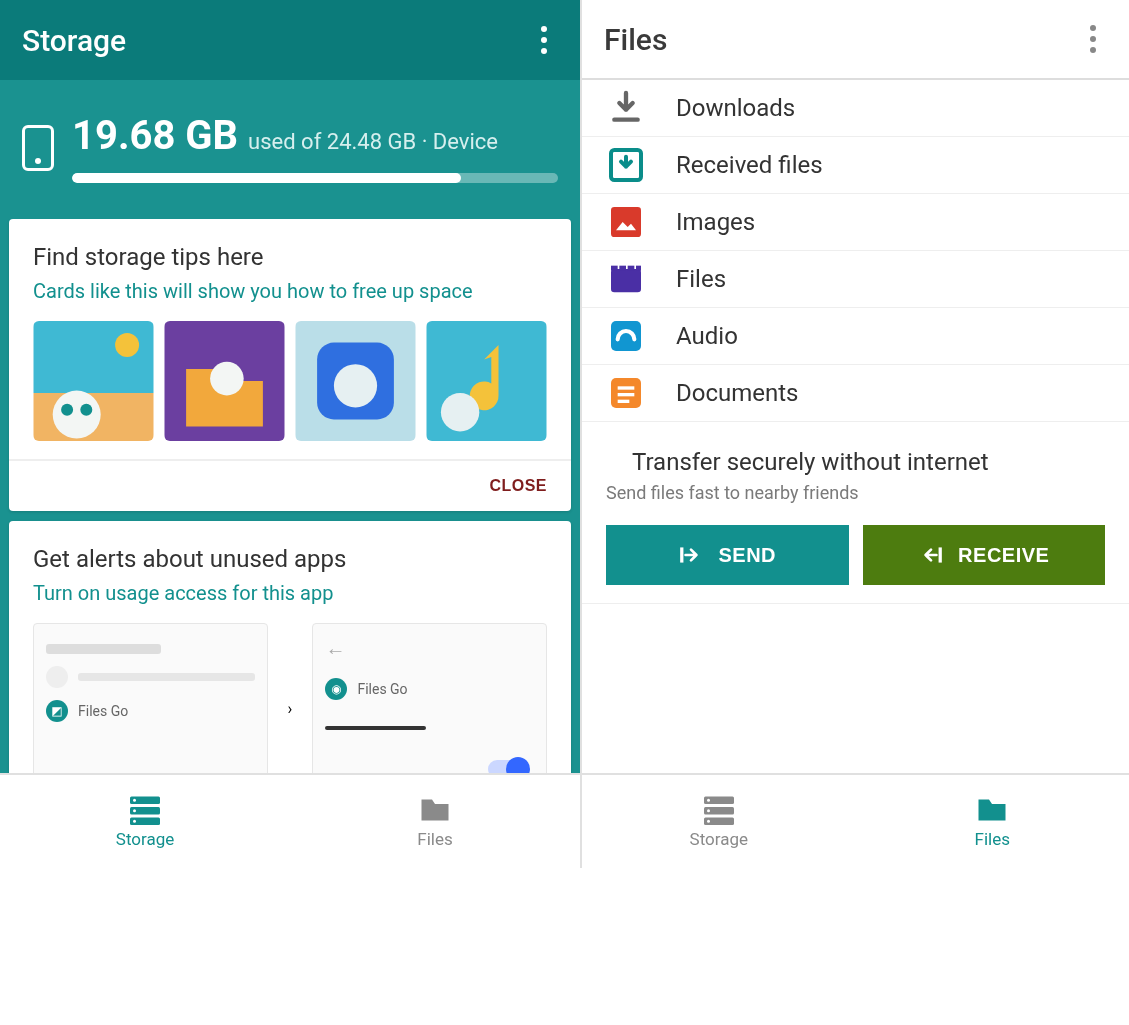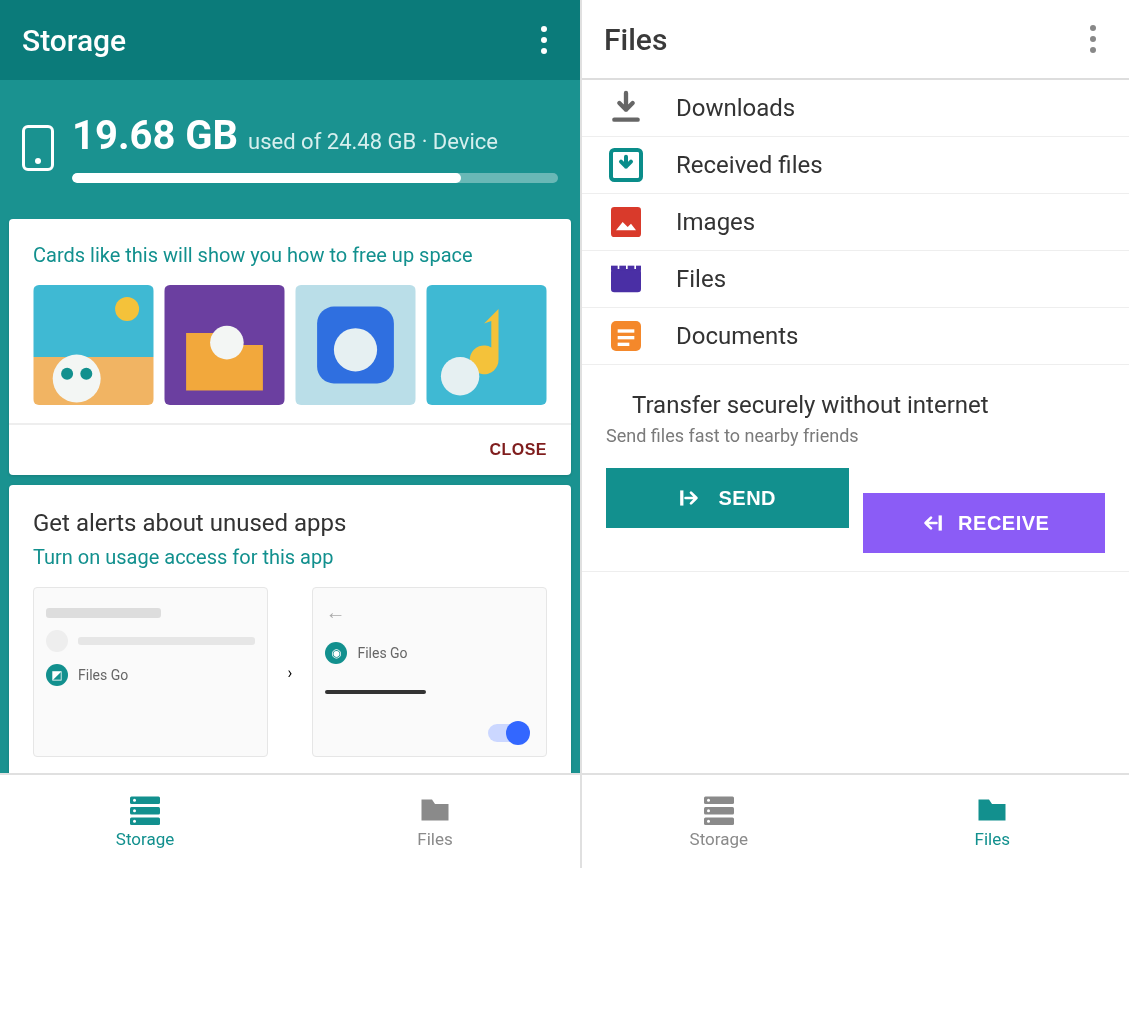--- a/index.html
+++ b/index.html
@@ -75,21 +75,21 @@
   .frow { display:flex; align-items:center; gap:30px; padding:8px 24px; border-bottom:1px solid #eee; cursor:pointer; }
   .frow .ficon { width:40px; height:40px; display:flex; align-items:center; justify-content:center; }
   .frow .flabel { font-size:24px; color:#333; }
 
   .transfer { padding: 26px 24px 18px 24px; border-bottom:1px solid #eee; }
   .transfer-title { font-size:24px; color:#333; margin-bottom:6px;margin-left:26px; }
   .transfer-sub { font-size:18px; color:#7a7a7a; margin-bottom:22px; }
   .transfer-btns { display:flex; gap:14px; }
   .tbtn { flex:1; height:60px; color:#fff; border:none; font-size:20px; font-weight:600; letter-spacing:.5px; display:flex; align-items:center; justify-content:center; gap:14px; cursor:pointer; }
   .tbtn-send { background:#12908e; }
-  .tbtn-recv { background:#8b5cf6;margin-top:25px; }
+  .tbtn-recv { background:#4d7c0f; }
   .tbtn svg { width:26px; height:22px; fill:#fff; }
 </style>
 </head>
 <body>
 
 <div class="pane pane-left">
   <div class="appbar appbar-left">
     <div class="appbar-title">Storage</div>
     <div class="dots">
         <span></span>
@@ -106,20 +106,21 @@
         <span class="hero-sub">used of 24.48 GB · Device</span>
         <div class="progress">
           <div class="progress-fill" style="width:80%"></div>
         </div>
       </div>
     </div>
   </div>
 
   <div class="cards">
     <div class="card">
+      <div class="card-title">Find storage tips here</div>
       <div class="card-sub">Cards like this will show you how to free up space</div>
       <div class="thumb-row">
         <div class="thumb">
           <svg viewBox="0 0 100 100">
               <rect width="100" height="60" fill="#3fb9d3"></rect>
               <rect y="60" width="100" height="40" fill="#f1b463"></rect>
               <circle cx="78" cy="20" r="10" fill="#f4c23a"></circle>
               <circle cx="36" cy="78" r="20" fill="#f3f6f4"></circle>
               <circle cx="28" cy="74" r="5" fill="#12908e"></circle>
               <circle cx="44" cy="74" r="5" fill="#12908e"></circle>
@@ -247,20 +248,29 @@
             <rect x="8" y="4" width="4" height="3" fill="#4a2fa5"></rect>
             <rect x="13" y="4" width="4" height="3" fill="#4a2fa5"></rect>
             <rect x="18" y="4" width="3" height="3" fill="#4a2fa5"></rect>
           </svg>
         </div>
       <div class="flabel">Files</div>
     </div>
     <div class="frow">
       <div class="ficon">
           <svg viewBox="0 0 24 24">
+            <rect x="3" y="3" width="18" height="18" rx="3" fill="#1196d1"></rect>
+            <path d="M7 14a5 5 0 0110 0" stroke="#fff" stroke-width="2.5" fill="none" stroke-linecap="round"></path>
+          </svg>
+        </div>
+      <div class="flabel">Audio</div>
+    </div>
+    <div class="frow">
+      <div class="ficon">
+          <svg viewBox="0 0 24 24">
             <rect x="3" y="3" width="18" height="18" rx="3" fill="#f4882b"></rect>
             <rect x="7" y="8" width="10" height="2" fill="#fff"></rect>
             <rect x="7" y="12" width="10" height="2" fill="#fff"></rect>
             <rect x="7" y="16" width="7" height="2" fill="#fff"></rect>
           </svg>
         </div>
       <div class="flabel">Documents</div>
     </div>
 
     <div class="transfer">

